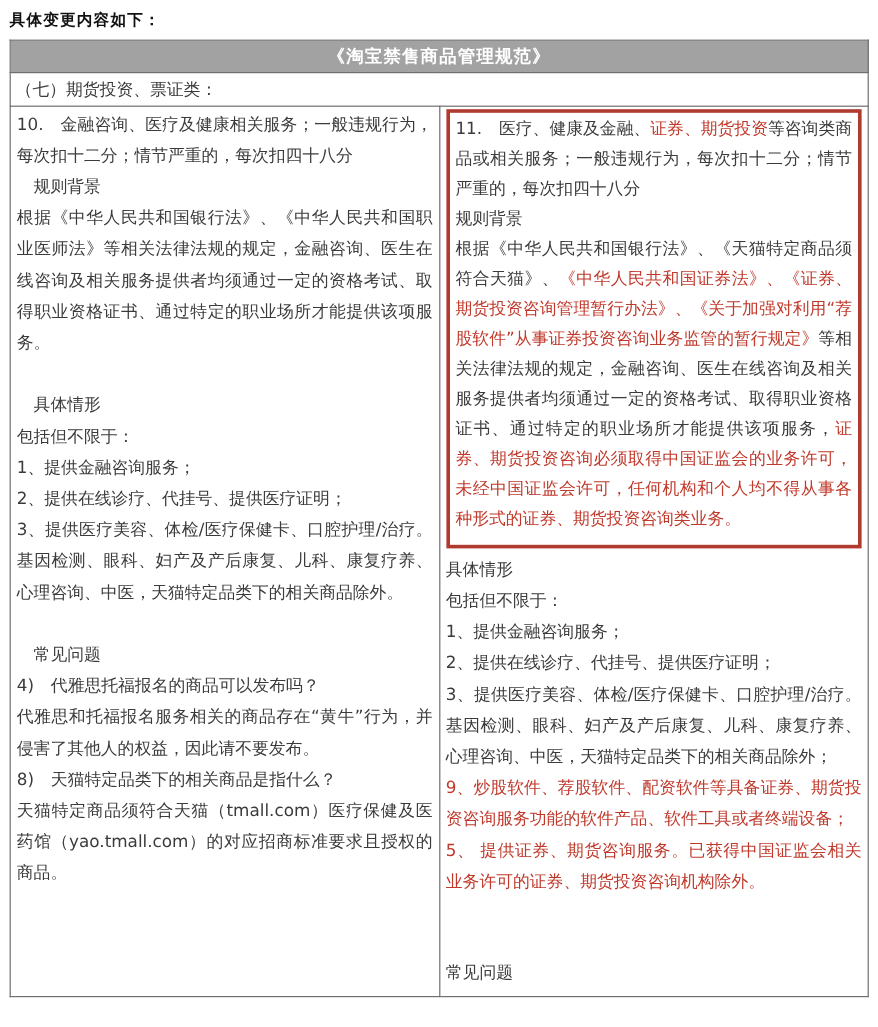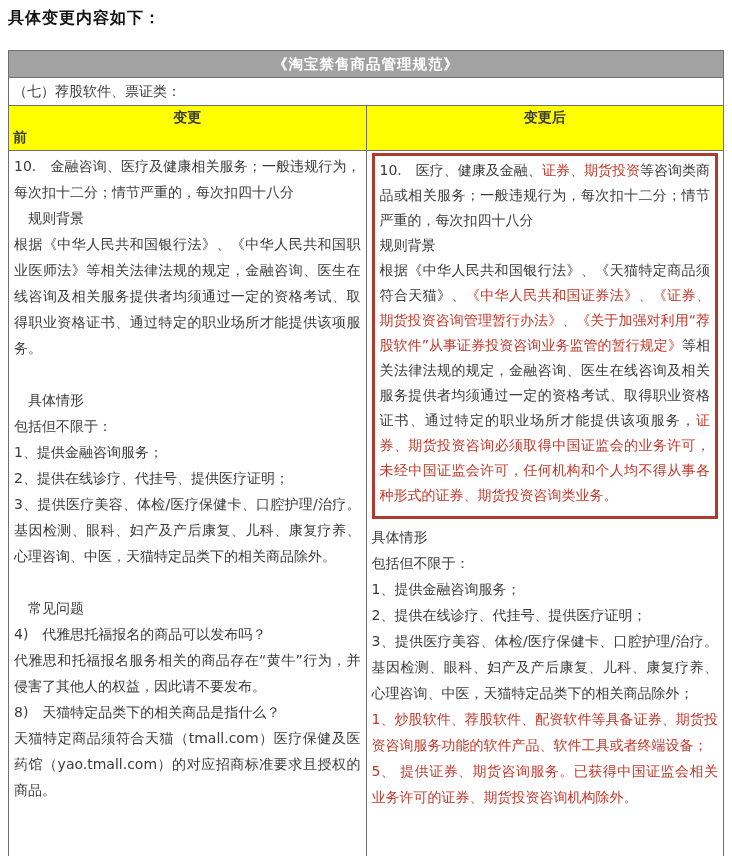--- a/index.html
+++ b/index.html
@@ -11,24 +11,24 @@
     overflow: hidden;
     font-family: "DejaVu Sans", "Liberation Sans", sans-serif;
     color: #3b3b3b;
   }
   .page {
     box-sizing: border-box;
     width: 732px;
     padding: 6px 8px 0 8px;
   }
   .page-title {
-    font-size: 16px;
+    font-size: 13px;
     font-weight: bold;
     color: #111111;
-    margin: 2px 0 21px 0;
+    margin: 2px 0 7px 0;
     letter-spacing: 1px;
   }
   table.rules-table {
     width: 716px;
     border-collapse: collapse;
     table-layout: fixed;
     font-size: 14px;
   }
   table.rules-table td {
     border: 1px solid #6f6f6f;
@@ -86,31 +86,21 @@
 
 <div class="page">
   <div class="page-title">具体变更内容如下：</div>
 
   <table class="rules-table">
     <tbody>
       <tr>
         <td colspan="2" class="doc-header">《淘宝禁售商品管理规范》</td>
       </tr>
       <tr>
-        <td colspan="2" class="category">（七）荐股软件、票证类：</td>
-      </tr>
-      <tr class="col-headers">
-        <td>
-          <div class="ch-line1">变更</div>
-          <div class="ch-line2">前</div>
-        </td>
-        <td>
-          <div class="ch-line1">变更后</div>
-          <div class="ch-line2"></div>
-        </td>
+        <td colspan="2" class="category">（七）期货投资、票证类：</td>
       </tr>
       <tr>
         <td class="body-cell">
           <div id="before-paras">
               <p class="para"><span>10.　金融咨询、医疗及健康相关服务；一般违规行为，每次扣十二分；情节严重的，每次扣四十八分</span></p>
               <p class="para indent"><span>规则背景</span></p>
               <p class="para"><span>根据《中华人民共和国银行法》、《中华人民共和国职业医师法》等相关法律法规的规定，金融咨询、医生在线咨询及相关服务提供者均须通过一定的资格考试、取得职业资格证书、通过特定的职业场所才能提供该项服务。</span></p>
               <p class="para indent gap1"><span>具体情形</span></p>
               <p class="para"><span>包括但不限于：</span></p>
               <p class="para"><span>1、提供金融咨询服务；</span></p>
@@ -118,31 +108,31 @@
               <p class="para"><span>3、提供医疗美容、体检/医疗保健卡、口腔护理/治疗。基因检测、眼科、妇产及产后康复、儿科、康复疗养、心理咨询、中医，天猫特定品类下的相关商品除外。</span></p>
               <p class="para indent gap1"><span>常见问题</span></p>
               <p class="para"><span>4)　代雅思托福报名的商品可以发布吗？</span></p>
               <p class="para"><span>代雅思和托福报名服务相关的商品存在“黄牛”行为，并侵害了其他人的权益，因此请不要发布。</span></p>
               <p class="para"><span>8)　天猫特定品类下的相关商品是指什么？</span></p>
               <p class="para"><span>天猫特定商品须符合天猫（tmall.com）医疗保健及医药馆（yao.tmall.com）的对应招商标准要求且授权的商品。</span></p>
             </div>
         </td>
         <td class="body-cell">
           <div class="highlight-box" id="after-box-paras">
-              <p class="para"><span>10.　医疗、健康及金融、</span><span class="red">证券、期货投资</span><span>等咨询类商品或相关服务；一般违规行为，每次扣十二分；情节严重的，每次扣四十八分</span></p>
+              <p class="para"><span>11.　医疗、健康及金融、</span><span class="red">证券、期货投资</span><span>等咨询类商品或相关服务；一般违规行为，每次扣十二分；情节严重的，每次扣四十八分</span></p>
               <p class="para"><span>规则背景</span></p>
               <p class="para"><span>根据《中华人民共和国银行法》、《天猫特定商品须符合天猫》、</span><span class="red">《中华人民共和国证券法》、《证券、期货投资咨询管理暂行办法》、《关于加强对利用“荐股软件”从事证券投资咨询业务监管的暂行规定》</span><span>等相关法律法规的规定，金融咨询、医生在线咨询及相关服务提供者均须通过一定的资格考试、取得职业资格证书、通过特定的职业场所才能提供该项服务，</span><span class="red">证券、期货投资咨询必须取得中国证监会的业务许可，未经中国证监会许可，任何机构和个人均不得从事各种形式的证券、期货投资咨询类业务。</span></p>
             </div>
           <div id="after-paras">
               <p class="para"><span>具体情形</span></p>
               <p class="para"><span>包括但不限于：</span></p>
               <p class="para"><span>1、提供金融咨询服务；</span></p>
               <p class="para"><span>2、提供在线诊疗、代挂号、提供医疗证明；</span></p>
               <p class="para"><span>3、提供医疗美容、体检/医疗保健卡、口腔护理/治疗。基因检测、眼科、妇产及产后康复、儿科、康复疗养、心理咨询、中医，天猫特定品类下的相关商品除外；</span></p>
-              <p class="para"><span class="red">1、炒股软件、荐股软件、配资软件等具备证券、期货投资咨询服务功能的软件产品、软件工具或者终端设备；</span></p>
+              <p class="para"><span class="red">9、炒股软件、荐股软件、配资软件等具备证券、期货投资咨询服务功能的软件产品、软件工具或者终端设备；</span></p>
               <p class="para"><span class="red">5、 提供证券、期货咨询服务。已获得中国证监会相关业务许可的证券、期货投资咨询机构除外。</span></p>
               <p class="para gap2"><span>常见问题</span></p>
             </div>
         </td>
       </tr>
     </tbody>
   </table>
 </div>
 
 </body></html>

